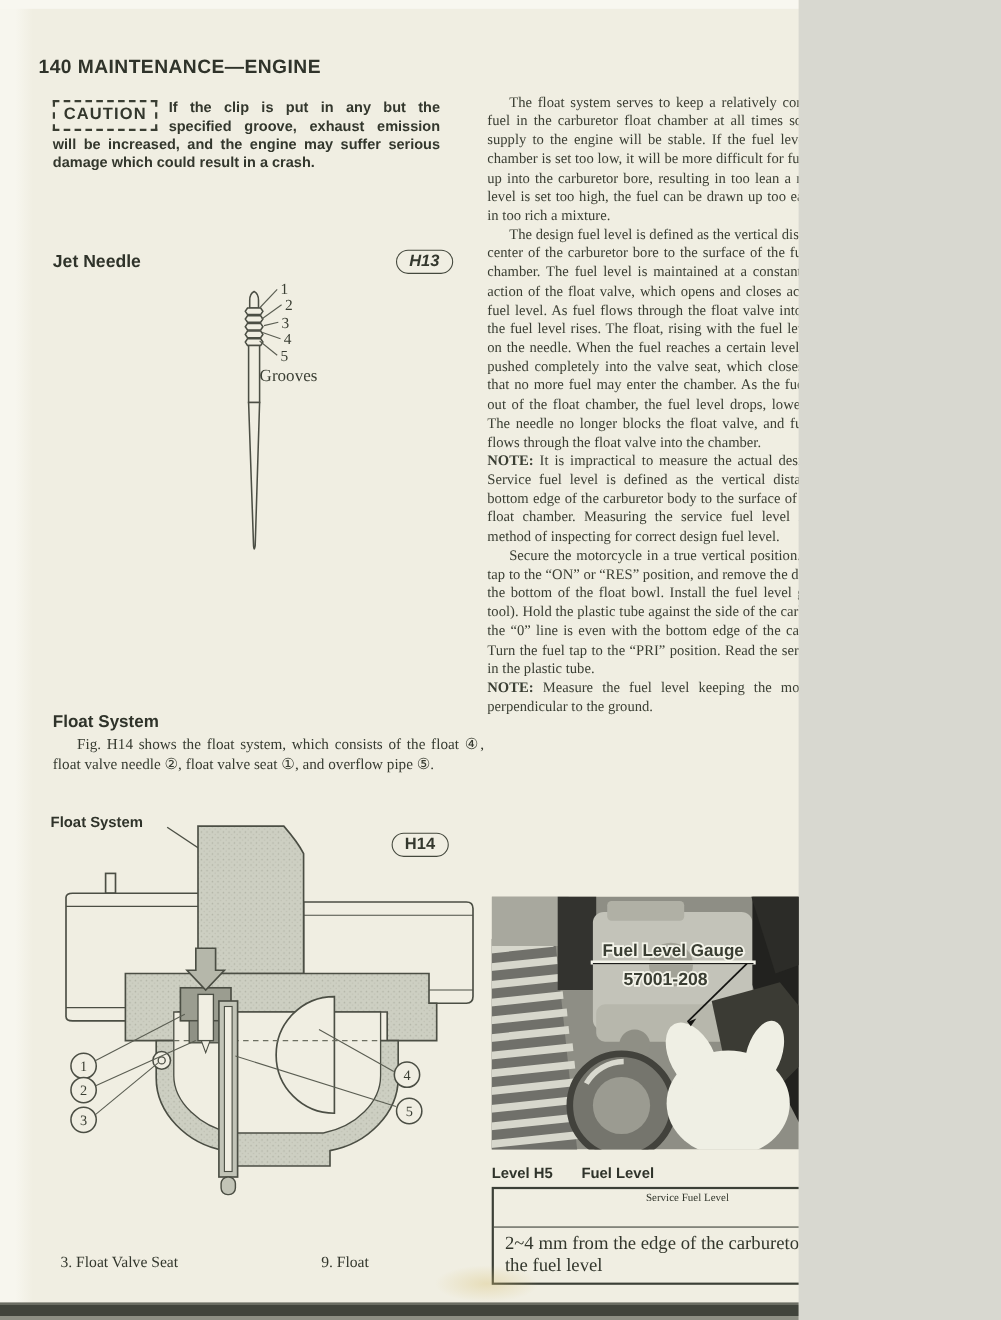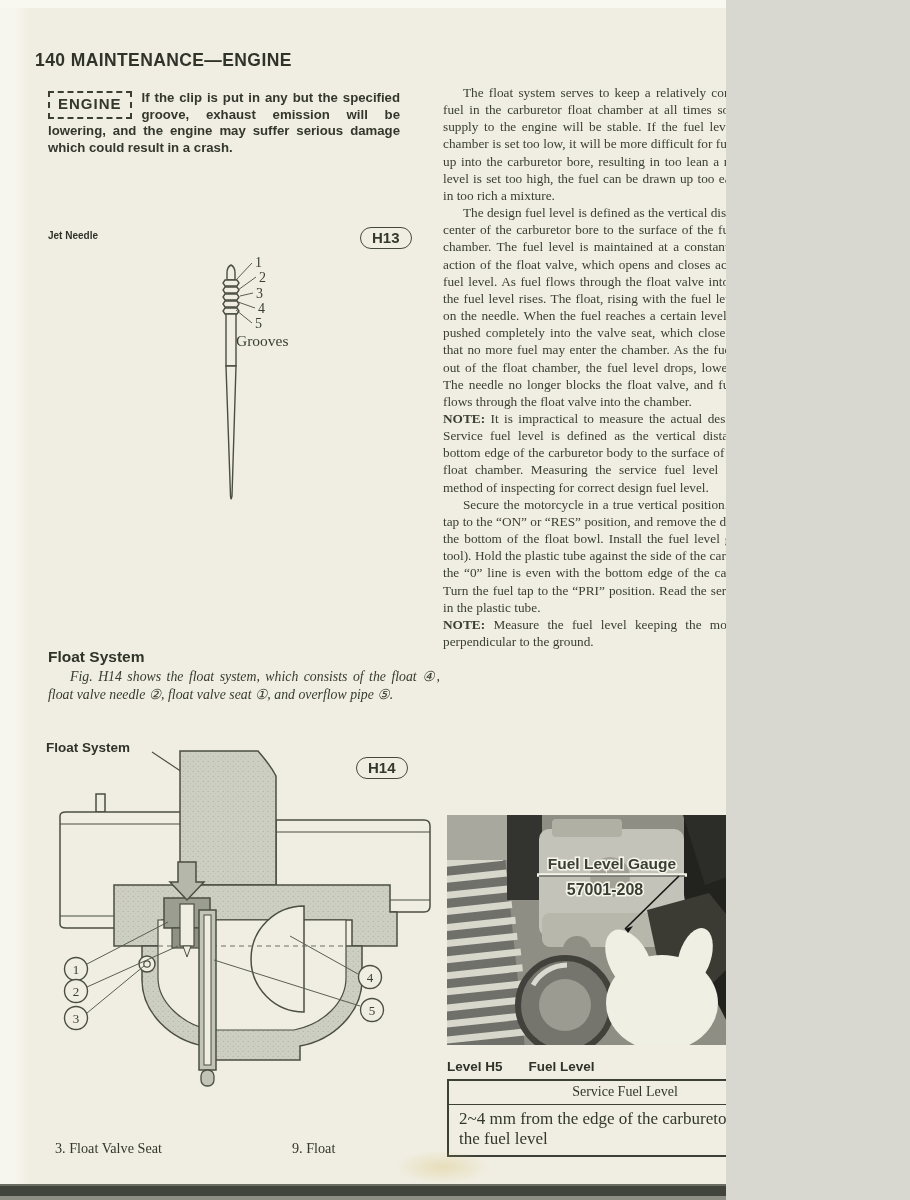--- a/index.html
+++ b/index.html
@@ -27,21 +27,21 @@
   .bodycol{width:360px;height:732px;overflow:hidden;font-size:13.3px;line-height:17.15px;
     text-align:justify;color:#3a3e33;}
   .bodycol p{margin:0;text-indent:1.5em;}
   .bodycol p.nonote{text-indent:0;}
   .bodycol .notelbl{font-weight:bold;}
   .subhead{font-style:italic;font-weight:600;font-size:15.3px;margin:7px 0 3px;text-indent:0 !important;text-align:left;}
   
   .legend{font-size:14.2px;line-height:20px;color:#33372d;white-space:pre;}
   
   .fuel-table{width:352px;border:2px solid #3c4037;border-collapse:collapse;background:transparent;}
-  .fuel-table .th{border-bottom:1.6px solid #3c4037;text-align:center;font-size:14px;padding:3px 6px 4px;color:#33372d;}
+  .fuel-table .th{border-bottom:1.6px solid #3c4037;text-align:center;font-size:10px;padding:3px 6px 20px;color:#33372d;}
   .fuel-table .td{font-size:17px;line-height:19.5px;padding:4px 10px 7px;color:#33372d;}
   .tbl-caption span{margin-right:26px;}
   
   .hole{position:absolute;left:875px;width:21px;height:18px;border-radius:50%;
     background:radial-gradient(ellipse at 58% 72%, #eef0e1 0 38%, #c3c5b5 62%, #7c7e72 88%, #989a8d 100%);}
   
   .bottom-strip{left:0;top:1184px;width:910px;height:16px;
     background:linear-gradient(180deg,#6b6d63 0 2px,#41443c 2px 12px,#8d8f84 12px 100%);}
   .stain{left:395px;top:1150px;width:95px;height:34px;border-radius:50%;
     background:radial-gradient(ellipse,rgba(214,190,110,.35),rgba(214,190,110,0) 70%);}
@@ -49,26 +49,26 @@
   svg .sans{font-family:"Liberation Sans",sans-serif;font-weight:bold;}
 </style>
 </head>
 <body>
 
 <div class="page">
 
   <div class="abs h-main" style="left:35px;top:50px;">140 MAINTENANCE—ENGINE</div>
 
   <div class="abs caution-wrap" style="left:48px;top:90px;">
-    <span class="caution-box">ENGINE</span>
-    <span>If the clip is put in any but the specified groove, exhaust emission will be lowering, and the engine may suffer serious damage which could result in a crash.</span>
-  </div>
-
-  <div class="abs h-min" style="left:48px;top:230px;font-size:10px;">Jet Needle</div>
-  <div class="abs fig-badge" style="left:360px;top:227px;">H13</div>
+    <span class="caution-box">CAUTION</span>
+    <span>If the clip is put in any but the specified groove, exhaust emission will be increased, and the engine may suffer serious damage which could result in a crash.</span>
+  </div>
+
+  <div class="abs h-min" style="left:48px;top:230px;font-size:16px;">Jet Needle</div>
+  <div class="abs fig-badge" style="left:360px;top:227px;font-style:italic;">H13</div>
 
   <svg class="abs" style="left:140px;top:246px;" width="230" height="265" viewBox="0 0 230 265">
     <g stroke="#4b4e44" stroke-width="1.4" fill="#f0eee2">
 
       <path d="M87,34 L87,27 Q87,21 91,19 Q95,21 95,27 L95,34 Z"></path>
 
       <g>
         <path d="M85,34 h12 l2,3 -2,3 h-12 l-2,-3 Z"></path>
         <path d="M85,41 h12 l2,3 -2,3 h-12 l-2,-3 Z"></path>
         <path d="M85,48 h12 l2,3 -2,3 h-12 l-2,-3 Z"></path>
@@ -91,21 +91,21 @@
       <text x="115" y="21">1</text>
       <text x="119" y="36">2</text>
       <text x="116" y="52">3</text>
       <text x="118" y="67">4</text>
       <text x="115" y="82">5</text>
       <text x="96" y="100" font-size="15.5">Grooves</text>
     </g>
   </svg>
 
   <div class="abs h-sec" style="left:48px;top:648px;">Float System</div>
-  <div class="abs" style="left:48px;top:668px;width:392px;font-size:13.8px;line-height:18px;text-align:justify;text-indent:1.6em;font-style:italic;">Fig. H14 shows the float system, which consists of the float ④, float valve needle ②, float valve seat ①, and overflow pipe ⑤.</div>
+  <div class="abs" style="left:48px;top:668px;width:392px;font-size:13.8px;line-height:18px;text-align:justify;text-indent:1.6em;">Fig. H14 shows the float system, which consists of the float ④, float valve needle ②, float valve seat ①, and overflow pipe ⑤.</div>
 
   <div class="abs h-min" style="left:46px;top:740px;">Float System</div>
   <div class="abs fig-badge" style="left:356px;top:757px;">H14</div>
 
   <svg class="abs" style="left:52px;top:750px;" width="382" height="345" viewBox="0 0 382 345">
     <defs>
       <pattern id="stip" width="5" height="5" patternUnits="userSpaceOnUse">
         <rect width="5" height="5" fill="#cdcfc2"></rect>
         <circle cx="1.2" cy="1.4" r="0.7" fill="#b2b4a6"></circle>
         <circle cx="3.6" cy="3.8" r="0.6" fill="#bcbeb0"></circle>

